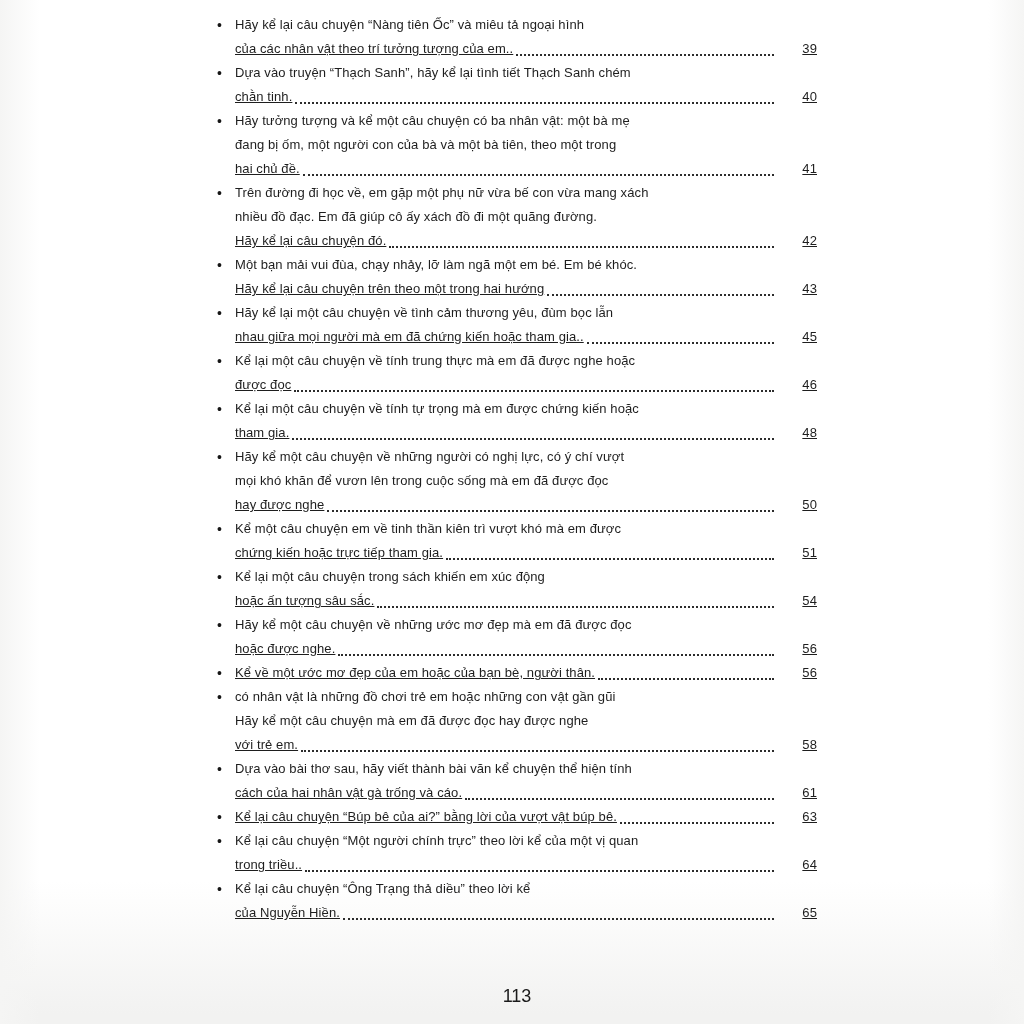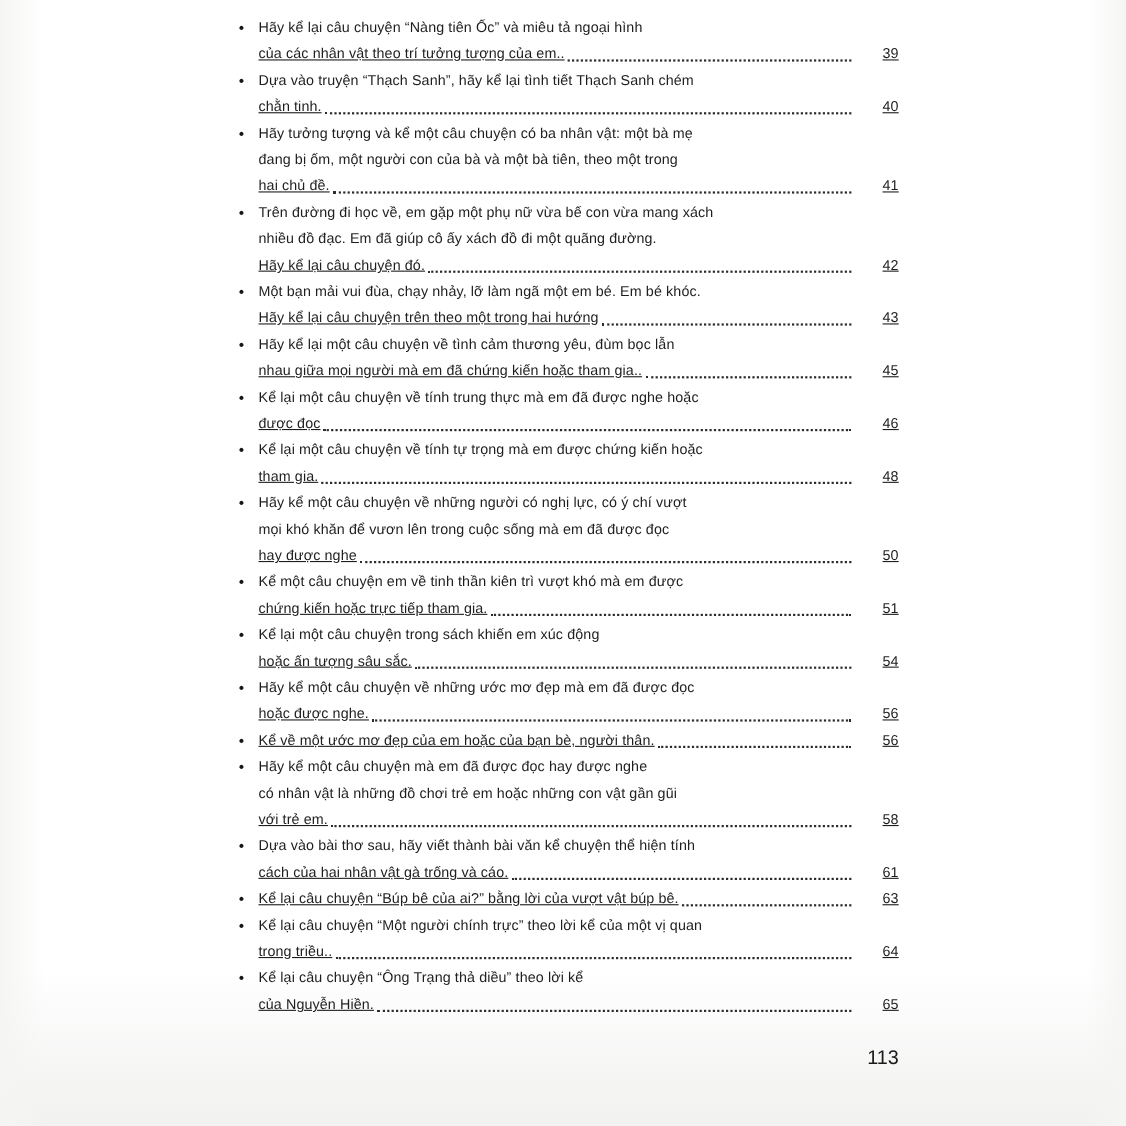--- a/index.html
+++ b/index.html
@@ -51,23 +51,23 @@
     flex: 1 1 auto;
     min-width: 10px;
     margin: 0 4px 0 3px;
     border-bottom: 2px dotted #2c2c2c;
     transform: translateY(-5px);
   }
   .pagenum { white-space: nowrap; margin-left: 24px; }
   .footer {
     position: absolute;
     left: 217px;
-    top: 949px;
+    top: 984px;
     width: 600px;
-    text-align: right;
+    text-align: center;
     font-size: 18px;
     line-height: 24px;
     color: #1a1a1a;
   }
 </style>
 </head>
 <body>
 
 <div class="edge-shade-left"></div>
 <div class="edge-shade-right"></div>
@@ -214,22 +214,22 @@
         <div class="line lastline">
           <span class="txt">Kể về một ước mơ đẹp của em hoặc của bạn bè, người thân.</span>
           <span class="dots"></span>
           <span class="pagenum">56</span>
         </div>
       </div>
     </div>
     <div class="entry">
       <span class="bullet">•</span>
       <div class="entry-body">
+        <div class="line">có nhân vật là những đồ chơi trẻ em hoặc những con vật gần gũi</div>
         <div class="line">Hãy kể một câu chuyện mà em đã được đọc hay được nghe</div>
-        <div class="line">có nhân vật là những đồ chơi trẻ em hoặc những con vật gần gũi</div>
         <div class="line lastline">
           <span class="txt">với trẻ em.</span>
           <span class="dots"></span>
           <span class="pagenum">58</span>
         </div>
       </div>
     </div>
     <div class="entry">
       <span class="bullet">•</span>
       <div class="entry-body">

